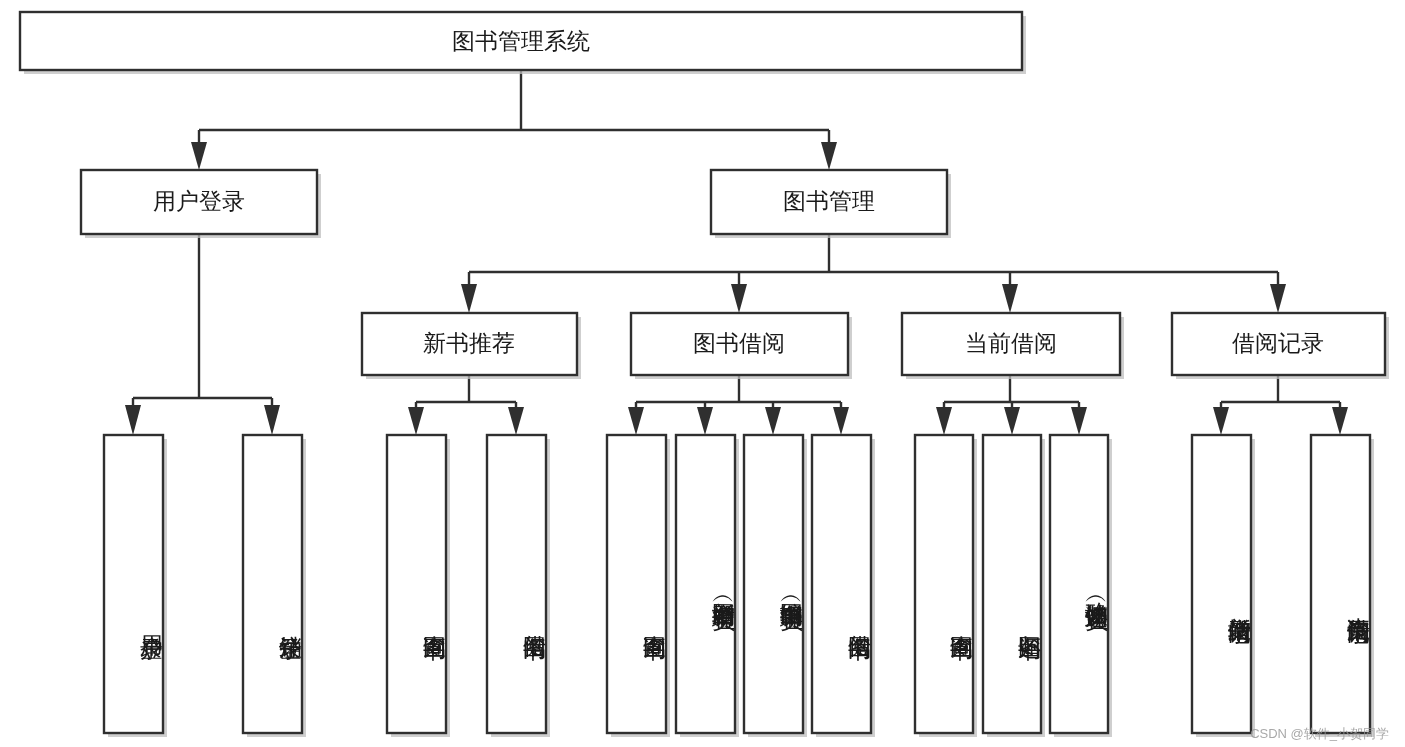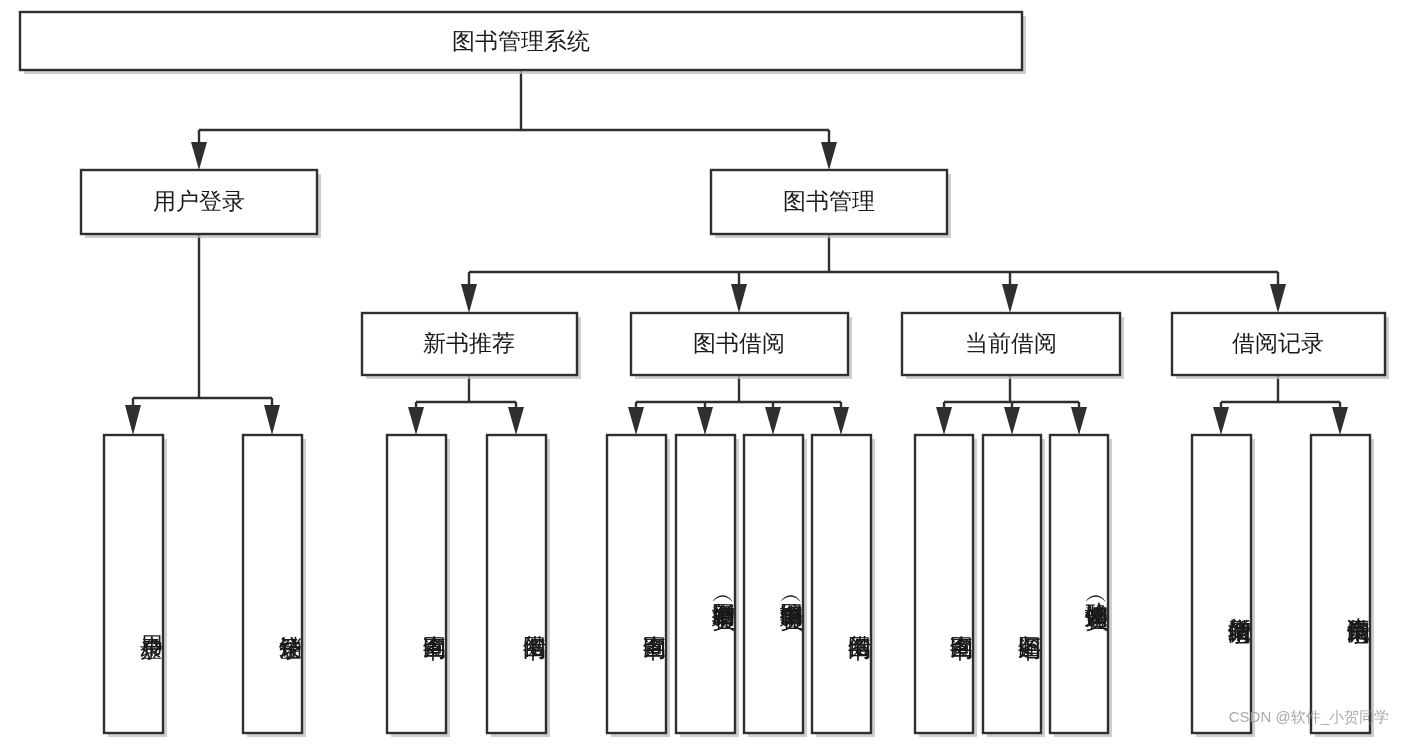--- a/index.html
+++ b/index.html
@@ -65,22 +65,22 @@
     line-height: 1.02;
     color: #1a1a1a;
     letter-spacing: 1px;
     font-family: "Liberation Sans", "DejaVu Sans", sans-serif;
     pointer-events: none;
     white-space: nowrap;
   }
   .watermark {
     position: absolute;
     right: 16px;
-    bottom: 20px;
-    font-size: 15px;
+    bottom: 4px;
+    font-size: 13px;
     color: #9a9a9a;
     font-family: "Liberation Sans", "DejaVu Sans", sans-serif;
     opacity: 0.85;
     white-space: nowrap;
   }
 </style>
 </head>
 <body>
 
 <div id="diagram-root">

